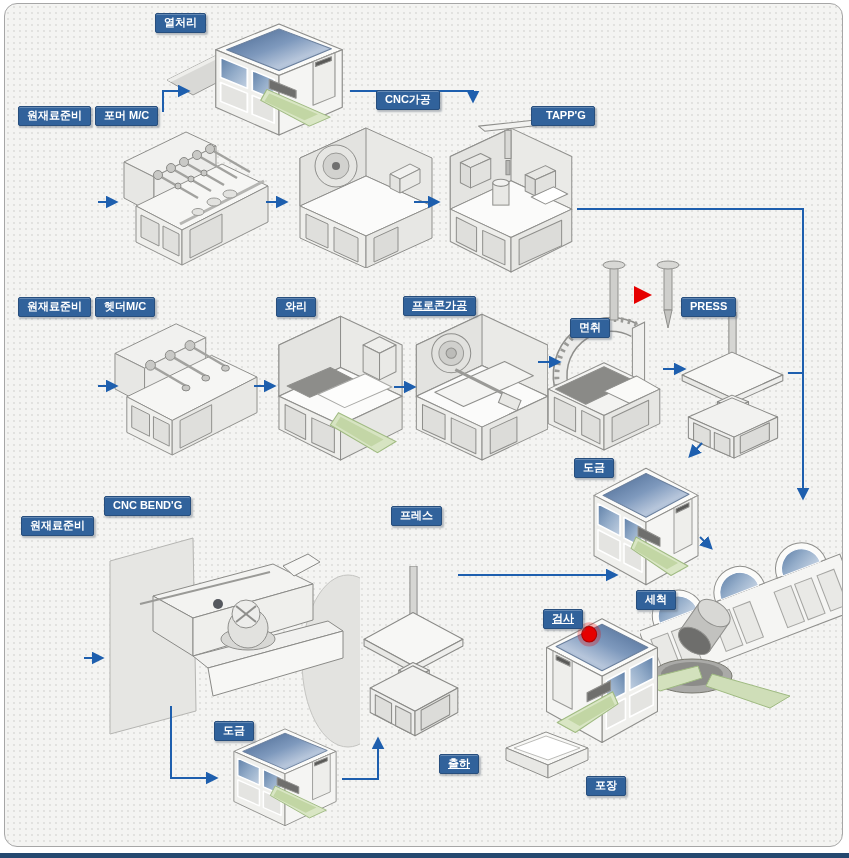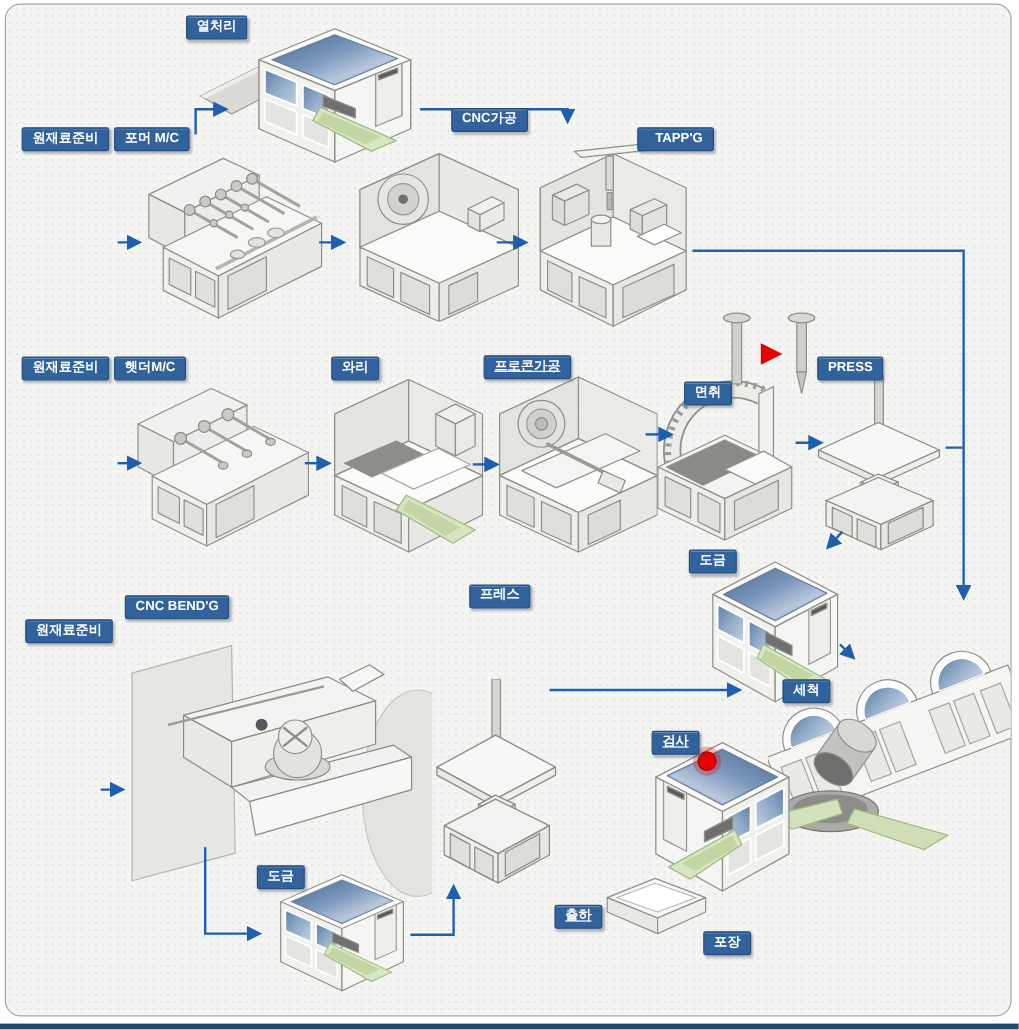--- a/index.html
+++ b/index.html
@@ -27,22 +27,22 @@
   svg.mach{position:absolute;z-index:10;}
   svg.lines{position:absolute;left:0;top:0;z-index:20;pointer-events:none;}
   
   #b-heat{left:155px;top:13px;}      #b-raw1{left:18px;top:106px;}
   #b-former{left:95px;top:106px;}    #b-cncg{left:376px;top:90px;}
   #b-tapp{left:531px;top:106px;padding-left:14px;}     #b-raw2{left:18px;top:297px;}
   #b-header{left:95px;top:297px;}    #b-wari{left:256px;top:297px;margin-left:20px;}
   #b-procon{left:403px;top:296px;text-decoration:underline;}   #b-chamfer{left:570px;top:297px;margin-top:21px;}
   #b-press{left:681px;top:297px;}    #b-plating1{left:574px;top:458px;}
   #b-raw3{left:21px;top:516px;}      #b-bendg{left:104px;top:496px;}
-  #b-pressko{left:391px;top:487px;font-family:Liberation Mono, monospace;}  #b-wash{left:636px;top:566px;margin-left:16px;}
-  #b-inspect{left:543px;top:609px;text-decoration:underline;}  #b-ship{left:462px;top:754px;text-decoration:underline;}
+  #b-pressko{left:391px;top:506px;}  #b-wash{left:636px;top:590px;}
+  #b-inspect{left:543px;top:609px;text-decoration:underline;}  #b-ship{left:439px;top:754px;text-decoration:underline;}
   #b-pack{left:586px;top:776px;}     #b-plating2{left:214px;top:721px;}
 </style>
 </head>
 <body>
 
 <svg width="0" height="0" style="position:absolute">
   <defs>
     <linearGradient id="gGlass" x1="0" y1="0" x2="1" y2="1">
       <stop offset="0" stop-color="#46658f"></stop>
         <stop offset="0.45" stop-color="#7e99bd"></stop>

